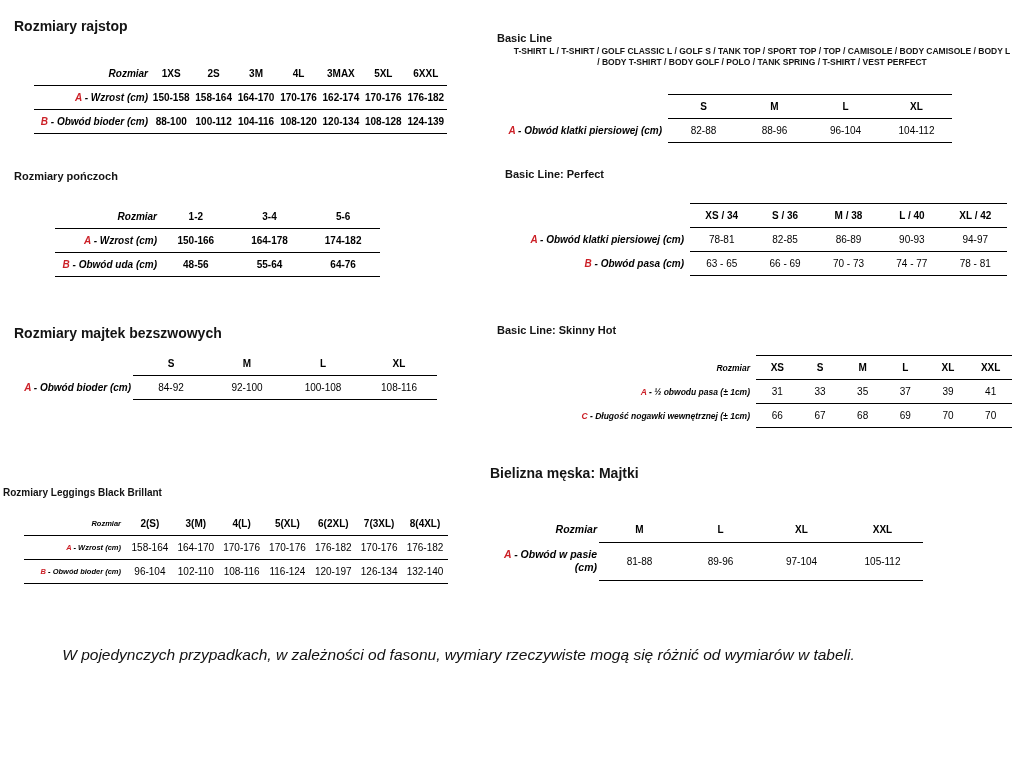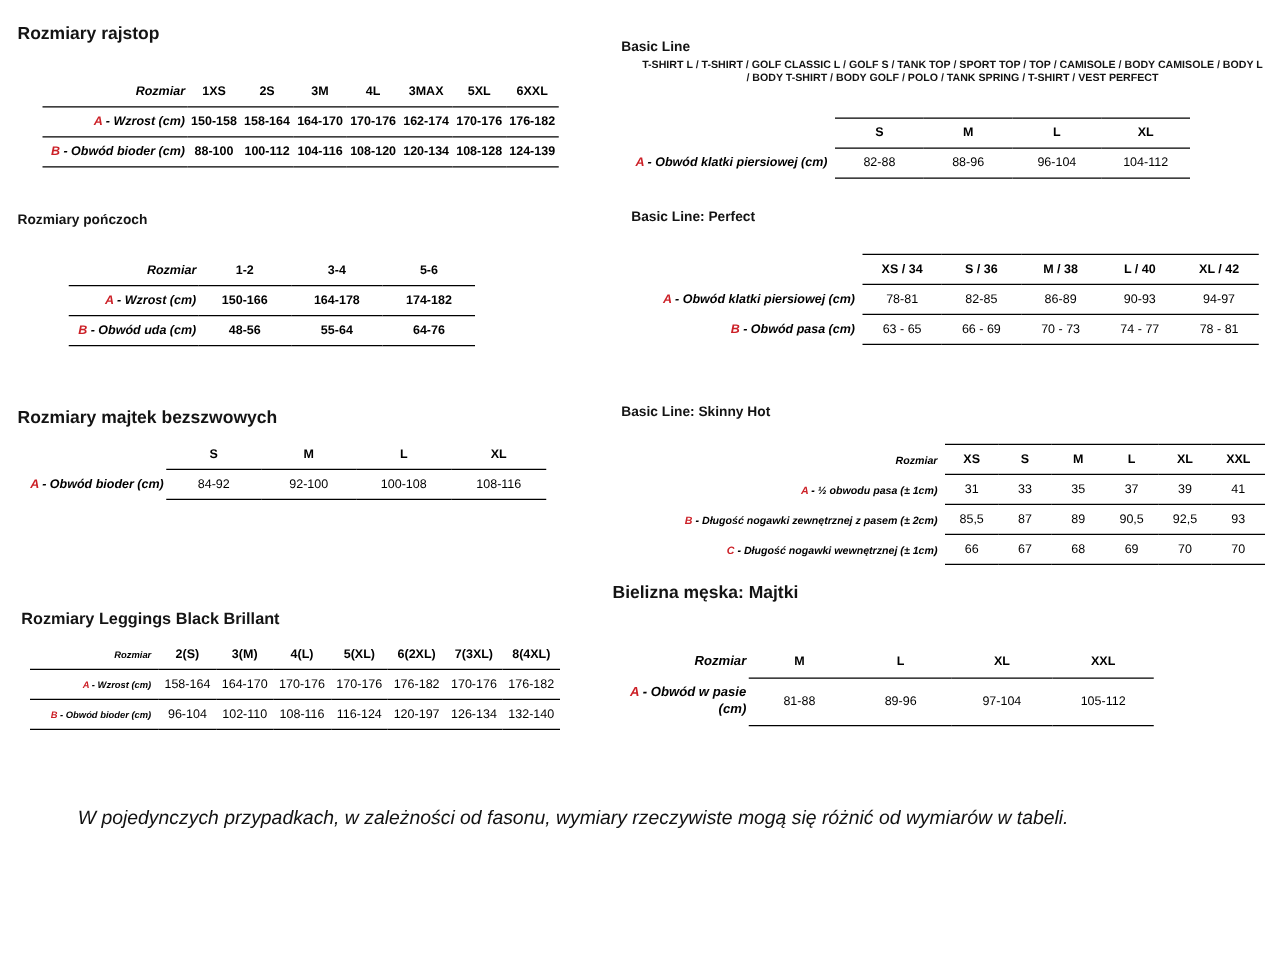--- a/index.html
+++ b/index.html
@@ -3,21 +3,21 @@
 <meta charset="utf-8">
 <style>
   html,body{margin:0;padding:0;background:#ffffff;}
   body{font-family:"Liberation Sans","DejaVu Sans",sans-serif;color:#000;}
   .page{position:relative;width:1024px;height:768px;background:#fff;overflow:hidden;}
 
   .ttl{position:absolute;font-weight:bold;color:#141414;white-space:nowrap;}
   .ttl-rajstopy{left:14px;top:18px;font-size:14px;}
   .ttl-ponczochy{left:14px;top:170px;font-size:11px;}
   .ttl-majtki-bez{left:14px;top:313px;font-size:14px;margin-top:12px;}
-  .ttl-leggings{left:17px;top:487px;font-size:13px;}
+  .ttl-leggings{left:3px;top:487px;font-size:10px;}
   .ttl-basic{left:497px;top:32px;font-size:11px;}
   .ttl-perfect{left:505px;top:168px;font-size:11px;}
   .ttl-skinny{left:497px;top:324px;font-size:11px;}
   .ttl-majtki-m{left:490px;top:465px;font-size:14px;}
 
   .subtitle-basic{position:absolute;left:512px;top:46px;width:500px;
     font-size:8.5px;font-weight:bold;text-align:center;line-height:1.35;color:#141414;}
 
   table.sizes{position:absolute;border-collapse:collapse;table-layout:fixed;}
   table.sizes th,table.sizes td{font-size:10px;padding:6px 2px;white-space:nowrap;overflow:visible;}
@@ -266,29 +266,20 @@
         <tr>
           <th class="row-label"><span class="prefix">A</span> - ½ obwodu pasa (± 1cm)</th>
           <td class="val">31</td>
           <td class="val">33</td>
           <td class="val">35</td>
           <td class="val">37</td>
           <td class="val">39</td>
           <td class="val">41</td>
         </tr>
         <tr>
-          <th class="row-label"><span class="prefix">B</span> - Długość nogawki zewnętrznej z pasem (± 2cm)</th>
-          <td class="val">85,5</td>
-          <td class="val">87</td>
-          <td class="val">89</td>
-          <td class="val">90,5</td>
-          <td class="val">92,5</td>
-          <td class="val">93</td>
-        </tr>
-        <tr>
           <th class="row-label"><span class="prefix">C</span> - Długość nogawki wewnętrznej (± 1cm)</th>
           <td class="val">66</td>
           <td class="val">67</td>
           <td class="val">68</td>
           <td class="val">69</td>
           <td class="val">70</td>
           <td class="val">70</td>
         </tr>
       </tbody>
     </table>

